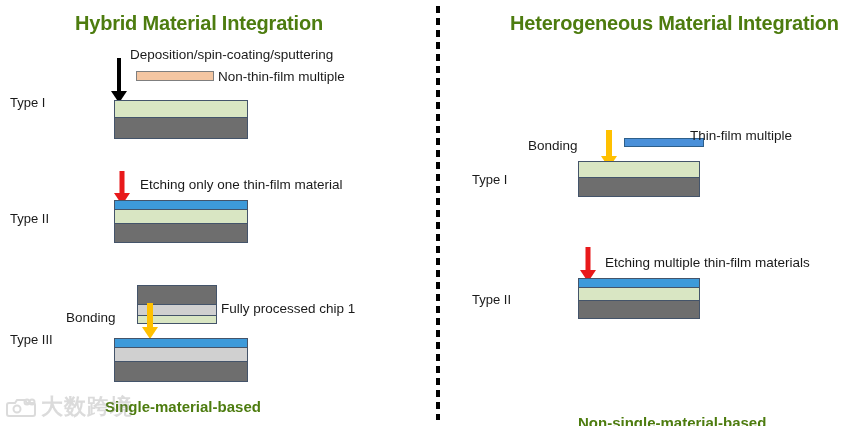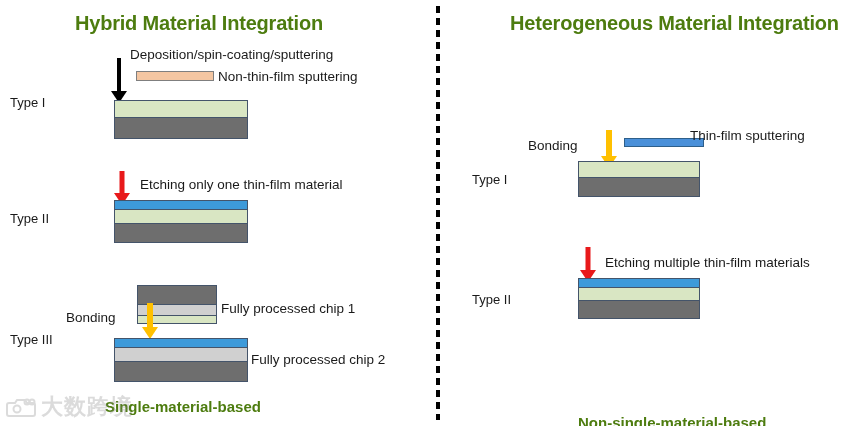--- a/index.html
+++ b/index.html
@@ -127,21 +127,21 @@
   <div class="type-label" style="left:10px; top:95px;">Type I</div>
 
   <div class="annot" style="left:130px; top:47px;">Deposition/spin-coating/sputtering</div>
 
   <div class="arrow" style="left:110px; top:58px; width:18px; height:45px;">
     <div class="shaft" style="width:4px; height:33px; background:#000000;"></div>
     <div class="head" style="border-top:12px solid #000000;"></div>
   </div>
 
   <div class="bar bar-peach" style="left:136px; top:71px; width:78px; height:10px;"></div>
-  <div class="annot" style="left:218px; top:69px;">Non-thin-film sputtering</div>
+  <div class="annot" style="left:218px; top:69px;">Non-thin-film multiple</div>
 
   <div class="stack" style="left:114px; top:100px; width:134px; height:39px;">
     <div class="layer" style="height:16px; background:#d9e6c3;"></div>
     <div class="layer" style="flex:1; background:#6e6e6e;"></div>
   </div>
 
   <div class="type-label" style="left:10px; top:211px;">Type II</div>
 
   <div class="annot" style="left:140px; top:177px;">Etching only one thin-film material</div>
 
@@ -170,39 +170,38 @@
   <div class="arrow" style="left:141px; top:303px; width:18px; height:36px;">
     <div class="shaft" style="width:6px; height:24px; background:#ffc000;"></div>
     <div class="head" style="border-top:12px solid #ffc000;"></div>
   </div>
 
   <div class="stack" style="left:114px; top:338px; width:134px; height:44px;">
     <div class="layer" style="height:8px; background:#3d9ada;"></div>
     <div class="layer" style="height:14px; background:#d0d0d0;"></div>
     <div class="layer" style="flex:1; background:#6e6e6e;"></div>
   </div>
-  <div class="annot" style="left:251px; top:352px;">Fully processed chip 2</div>
 
   <div class="panel-caption" style="left:105px; top:398px;">Single-material-based</div>
 
   <div id="divider"></div>
 
   <div class="panel-title" style="left:510px; top:12px;">Heterogeneous Material Integration</div>
 
   <div class="type-label" style="left:472px; top:172px;">Type I</div>
 
   <div class="annot" style="left:528px; top:138px;">Bonding</div>
 
   <div class="arrow" style="left:600px; top:130px; width:18px; height:38px;">
     <div class="shaft" style="width:6px; height:26px; background:#ffc000;"></div>
     <div class="head" style="border-top:12px solid #ffc000;"></div>
   </div>
 
   <div class="bar bar-blue" style="left:624px; top:138px; width:80px; height:9px;"></div>
-  <div class="annot" style="left:690px; top:128px;">Thin-film sputtering</div>
+  <div class="annot" style="left:690px; top:128px;">Thin-film multiple</div>
 
   <div class="stack" style="left:578px; top:161px; width:122px; height:36px;">
     <div class="layer" style="height:15px; background:#d9e6c3;"></div>
     <div class="layer" style="flex:1; background:#6e6e6e;"></div>
   </div>
 
   <div class="type-label" style="left:472px; top:292px;">Type II</div>
 
   <div class="annot" style="left:605px; top:255px;">Etching multiple thin-film materials</div>
 

